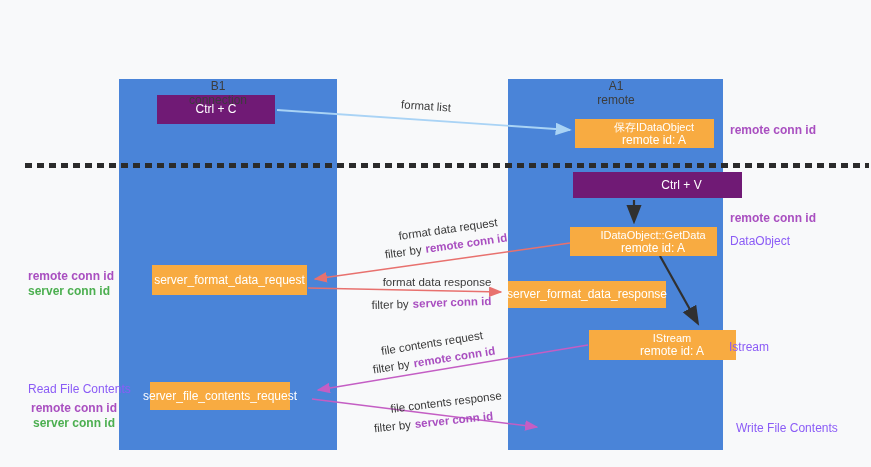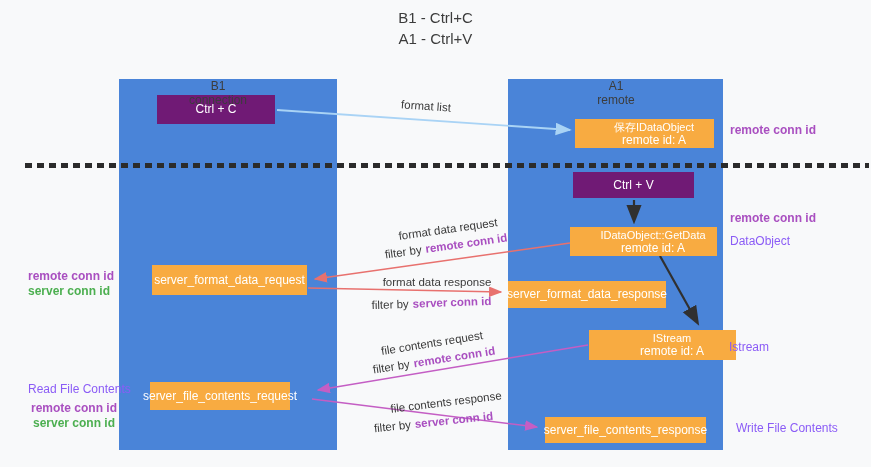--- a/index.html
+++ b/index.html
@@ -28,24 +28,20 @@
   .ann { position:absolute; z-index:3; font-size:12px; white-space:nowrap; color:#8b5cf6; }
   .purple { color:#a94fc0; font-weight:bold; }
   .greentx { color:#4caf50; font-weight:bold; }
   .gap { margin-left:4px; }
 </style>
 </head>
 <body>
 
 <div class="canvas">
 
-  <div class="title-block">
-    <div>B1 - Ctrl+C</div>
-    <div>A1 - Ctrl+V</div>
-  </div>
 
   <div class="col-header" style="left:118px;">
     <div>B1</div>
     <div>connection</div>
   </div>
   <div class="col-header" style="left:516px;">
     <div>A1</div>
     <div>remote</div>
   </div>
 
@@ -87,21 +83,21 @@
 
   <div class="box green" style="left:157px; top:95px; width:118px; height:29px;">
     <div>Ctrl + C</div>
   </div>
 
   <div class="box orange small" style="left:575px; top:119px; width:120px; height:29px;">
     <div>保存IDataObject</div>
     <div class="l2">remote id: A</div>
   </div>
 
-  <div class="box green" style="left:573px; top:172px; width:121px; height:26px;">
+  <div class="box green" style="left:573px; top:172px; width:121px; height:26px;padding-left:48px;">
     <div>Ctrl + V</div>
   </div>
 
   <div class="box orange small" style="left:570px; top:227px; width:128px; height:29px;">
     <div>IDataObject::GetData</div>
     <div class="l2">remote id: A</div>
   </div>
 
   <div class="box orange" style="left:508px; top:281px; width:158px; height:27px;">
     <div>server_format_data_response</div>
@@ -113,23 +109,20 @@
 
   <div class="box orange small" style="left:589px; top:330px; width:128px; height:30px;">
     <div>IStream</div>
     <div class="l2">remote id: A</div>
   </div>
 
   <div class="box orange" style="left:150px; top:382px; width:140px; height:28px;">
     <div>server_file_contents_request</div>
   </div>
 
-  <div class="box orange" style="left:545px; top:417px; width:161px; height:26px;">
-    <div>server_file_contents_response</div>
-  </div>
 
   <div class="alabel" style="left:386px; top:100px; width:80px; transform:rotate(4deg);">format list</div>
 
   <div class="alabel" style="left:383px; top:223px; width:130px; transform:rotate(-8deg);">format data request</div>
   <div class="alabel" style="left:371px; top:240px; width:150px; transform:rotate(-8deg);">
     <span>filter by</span><span class="purple gap">remote conn id</span>
   </div>
 
   <div class="alabel" style="left:367px; top:276px; width:140px;">format data response</div>
   <div class="alabel" style="left:359px; top:297px; width:145px; transform:rotate(-2deg);">

